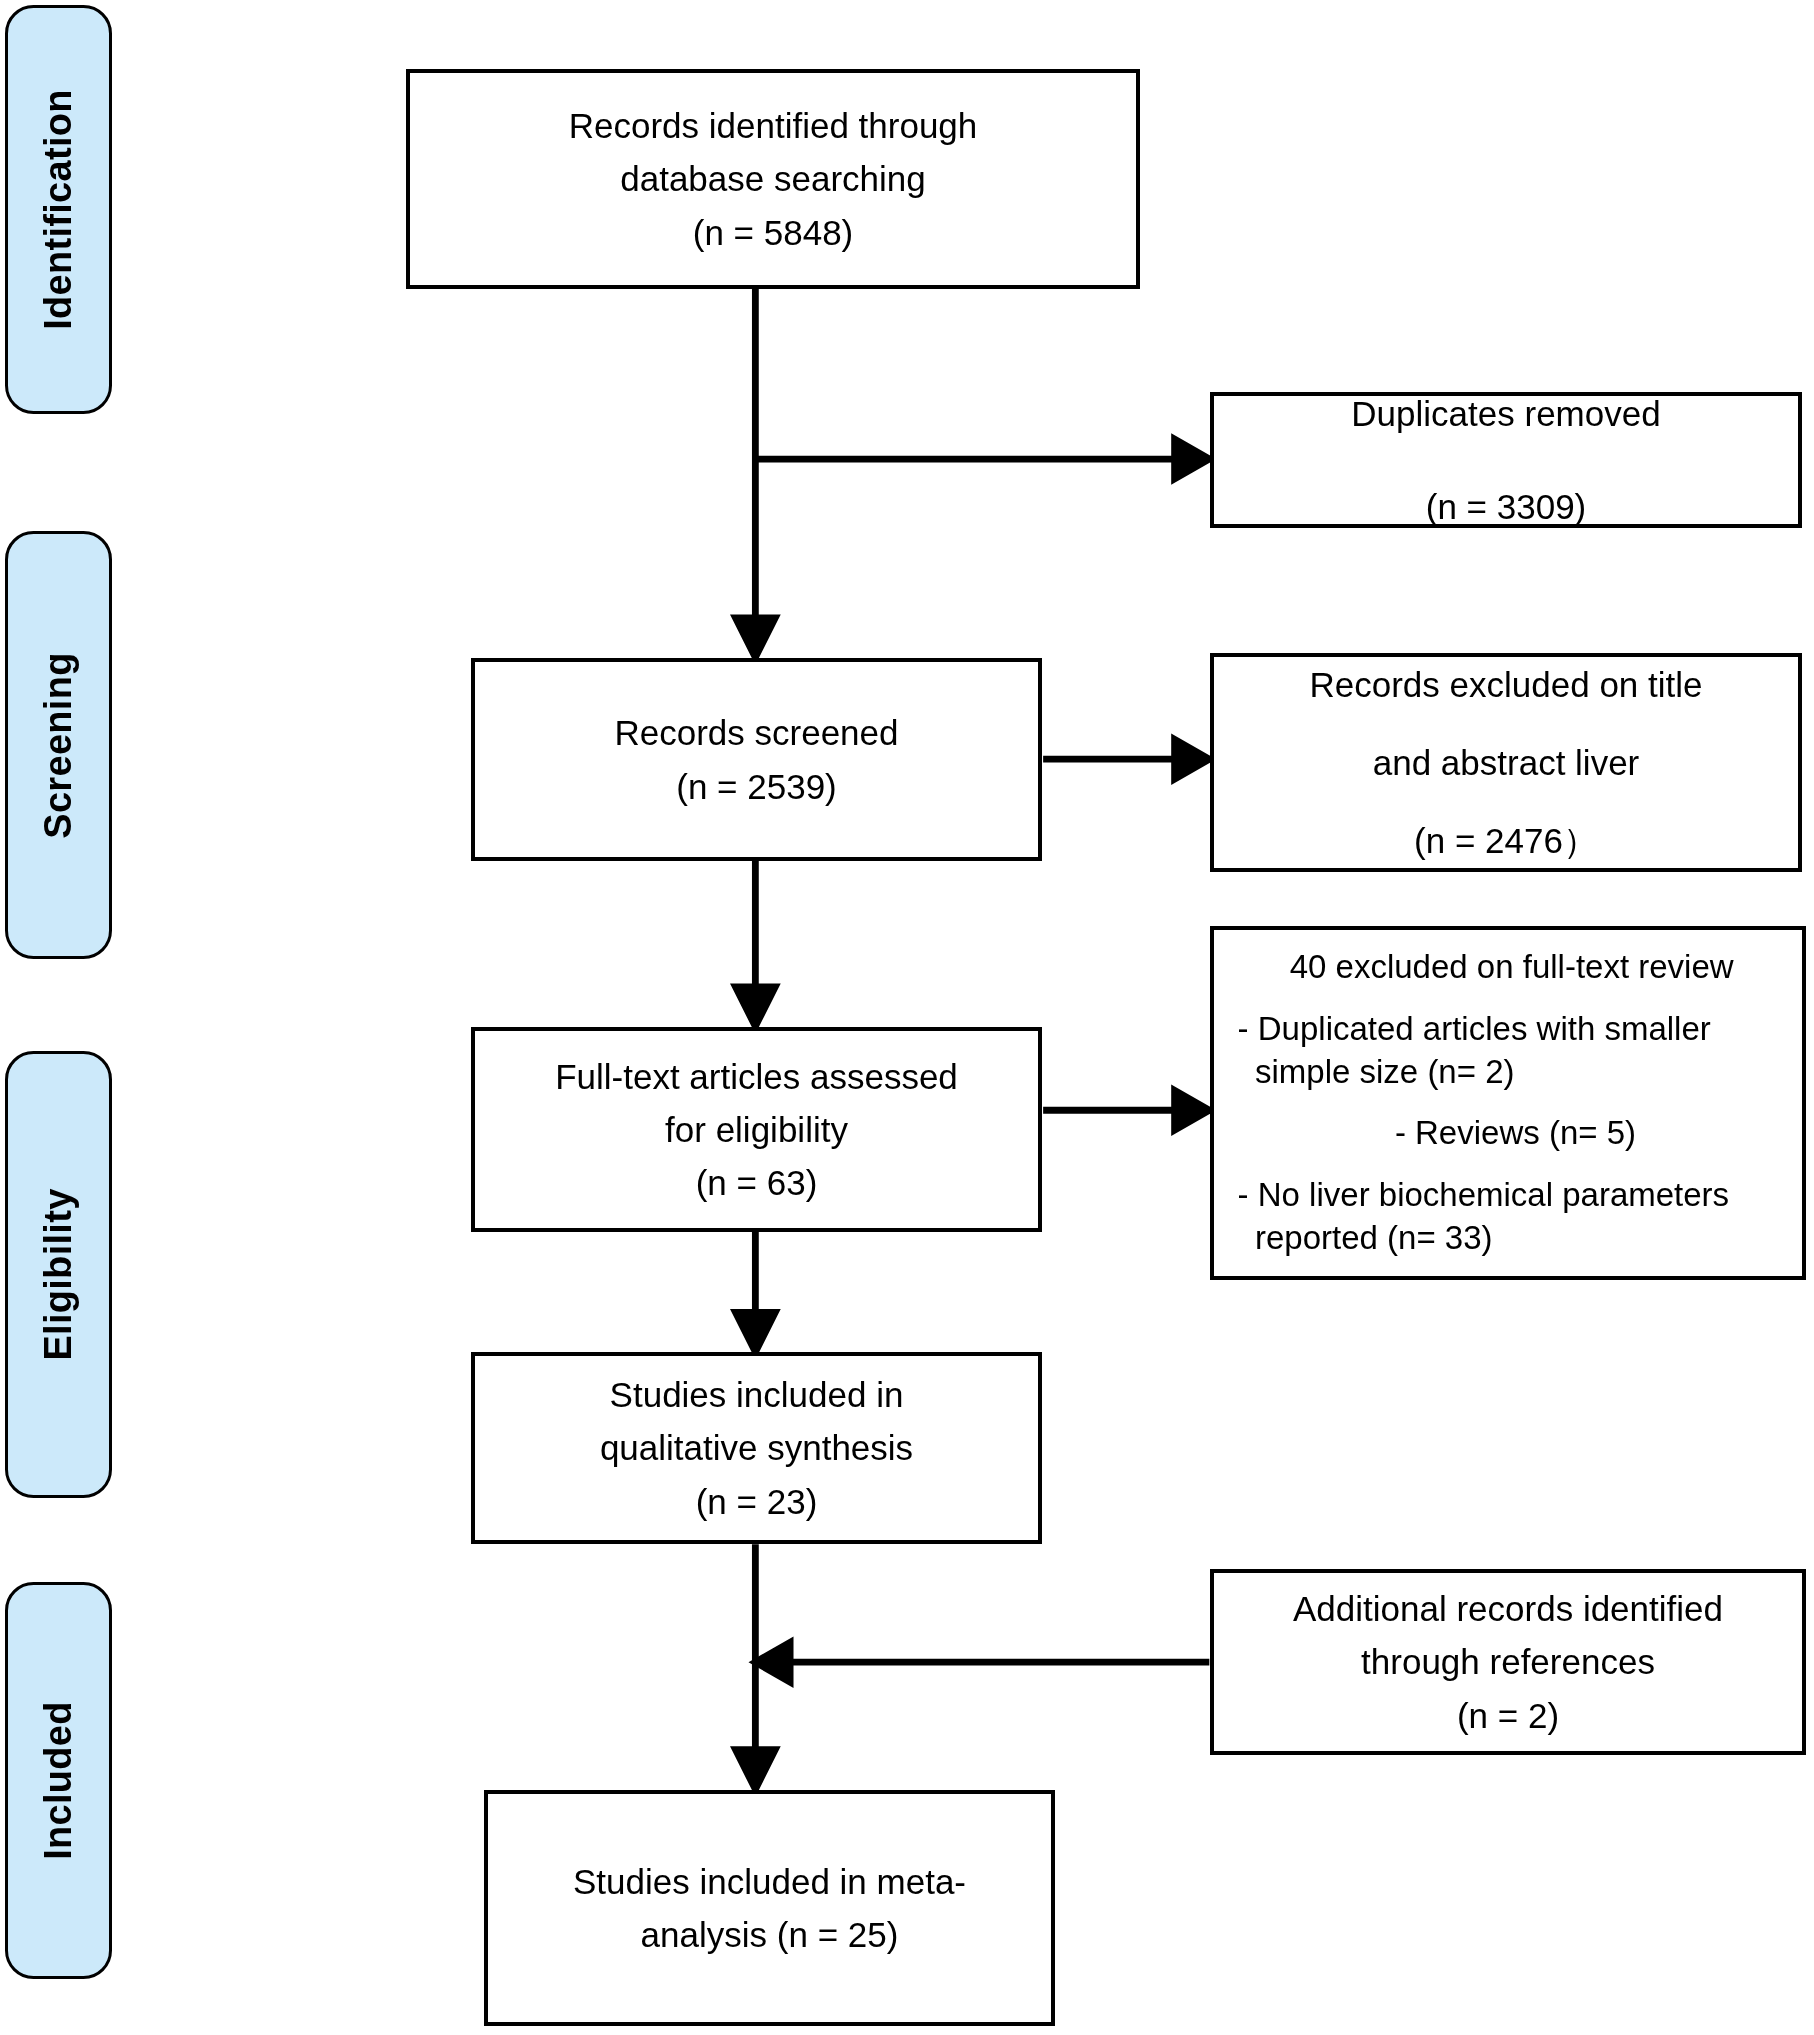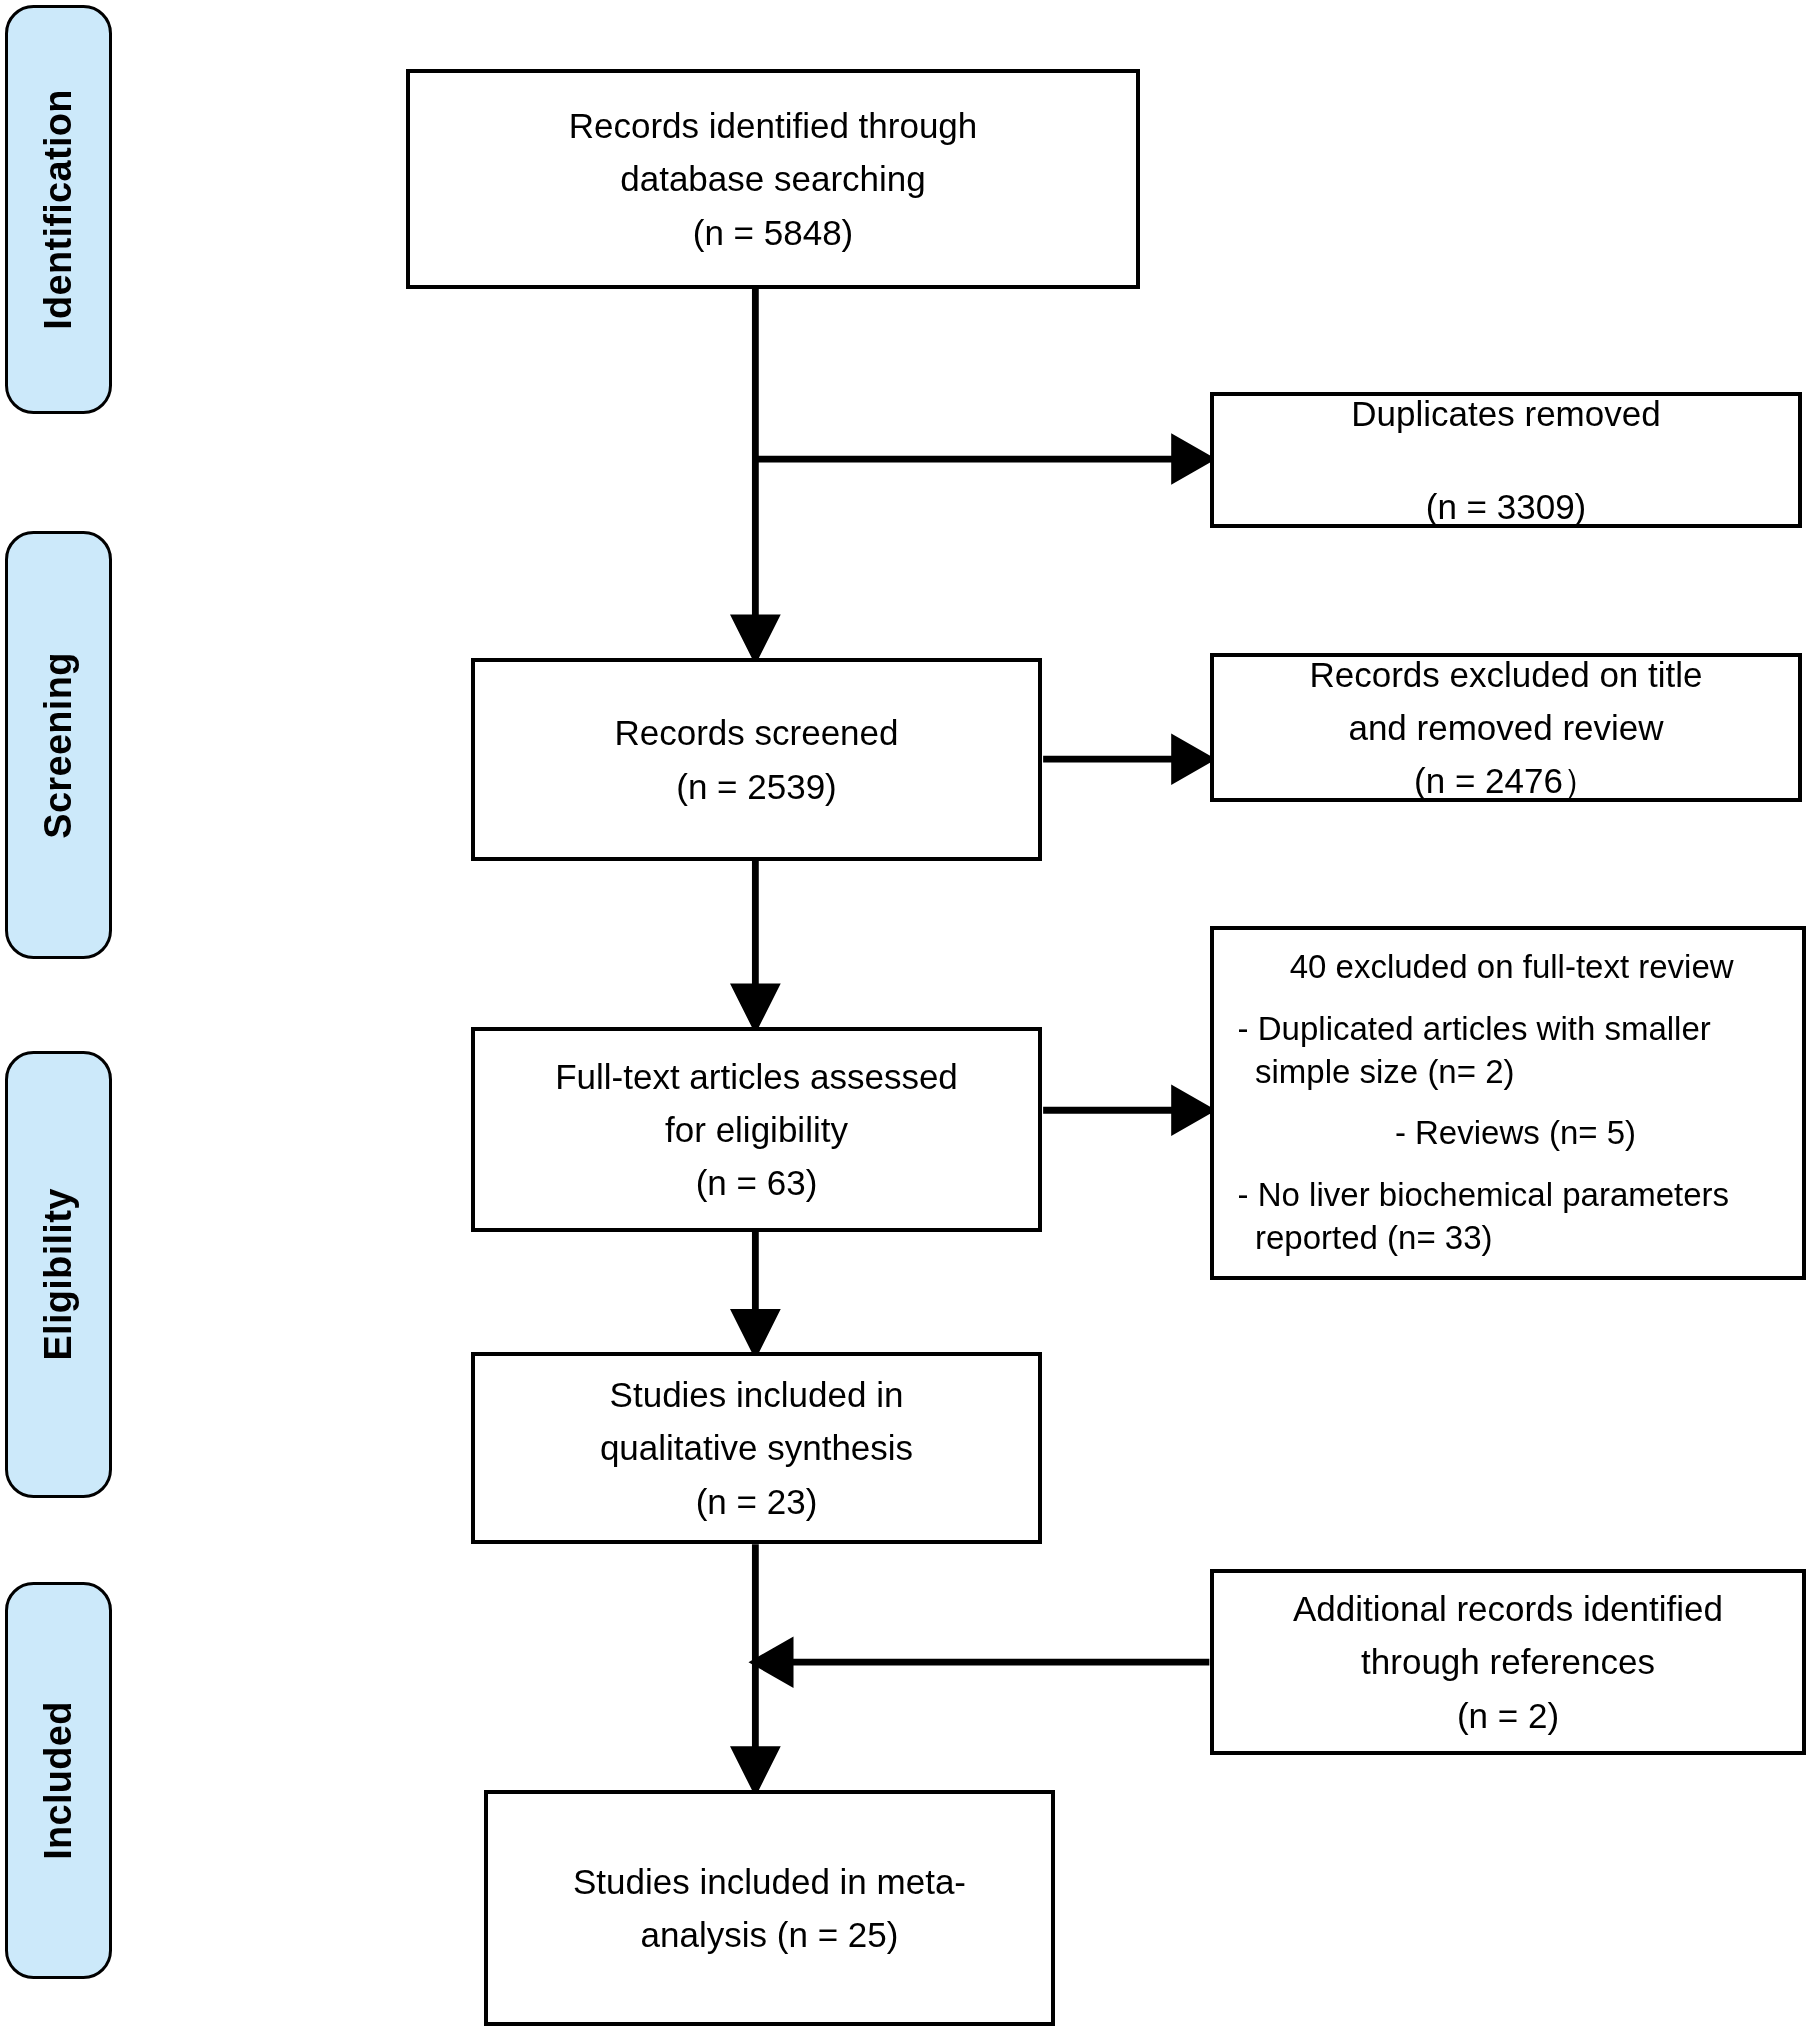--- a/index.html
+++ b/index.html
@@ -114,23 +114,23 @@
   <div class="box" style="left:1210px; top:392px; width:592px; height:136px;gap:39px;">
     <span class="ln">Duplicates removed</span>
     <span class="ln">(n = 3309)</span>
   </div>
 
   <div class="box" style="left:471px; top:658px; width:571px; height:203px;">
     <span class="ln">Records screened</span>
     <span class="ln">(n = 2539)</span>
   </div>
 
-  <div class="box" style="left:1210px; top:653px; width:592px; height:149px;">
+  <div class="box" style="left:1210px; top:653px; width:592px; height:219px;gap:25px;">
     <span class="ln">Records excluded on title</span>
-    <span class="ln">and removed review</span>
+    <span class="ln">and abstract liver</span>
     <span class="ln">(n = 2476）</span>
   </div>
 
   <div class="box" style="left:471px; top:1027px; width:571px; height:205px;">
     <span class="ln">Full-text articles assessed</span>
     <span class="ln">for eligibility</span>
     <span class="ln">(n = 63)</span>
   </div>
 
   <div class="box left-align" style="left:1210px; top:926px; width:596px; height:354px; font-size:33px;">

